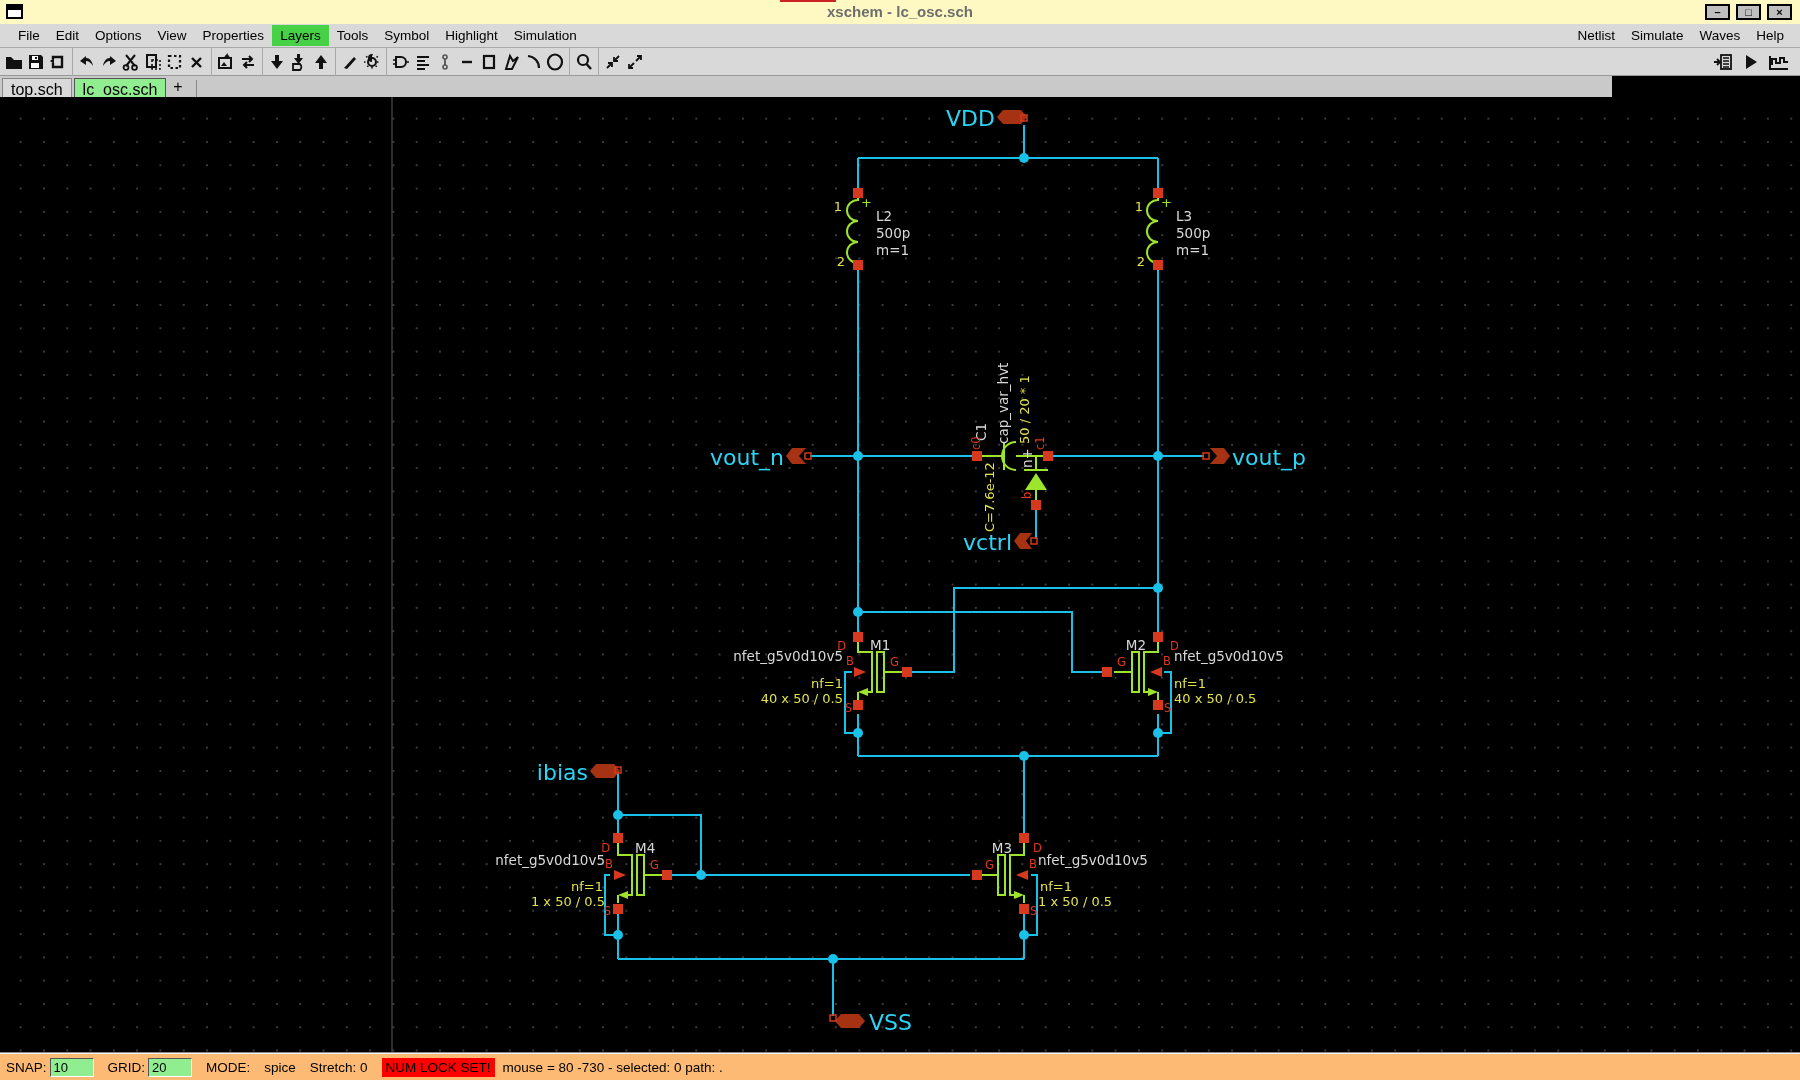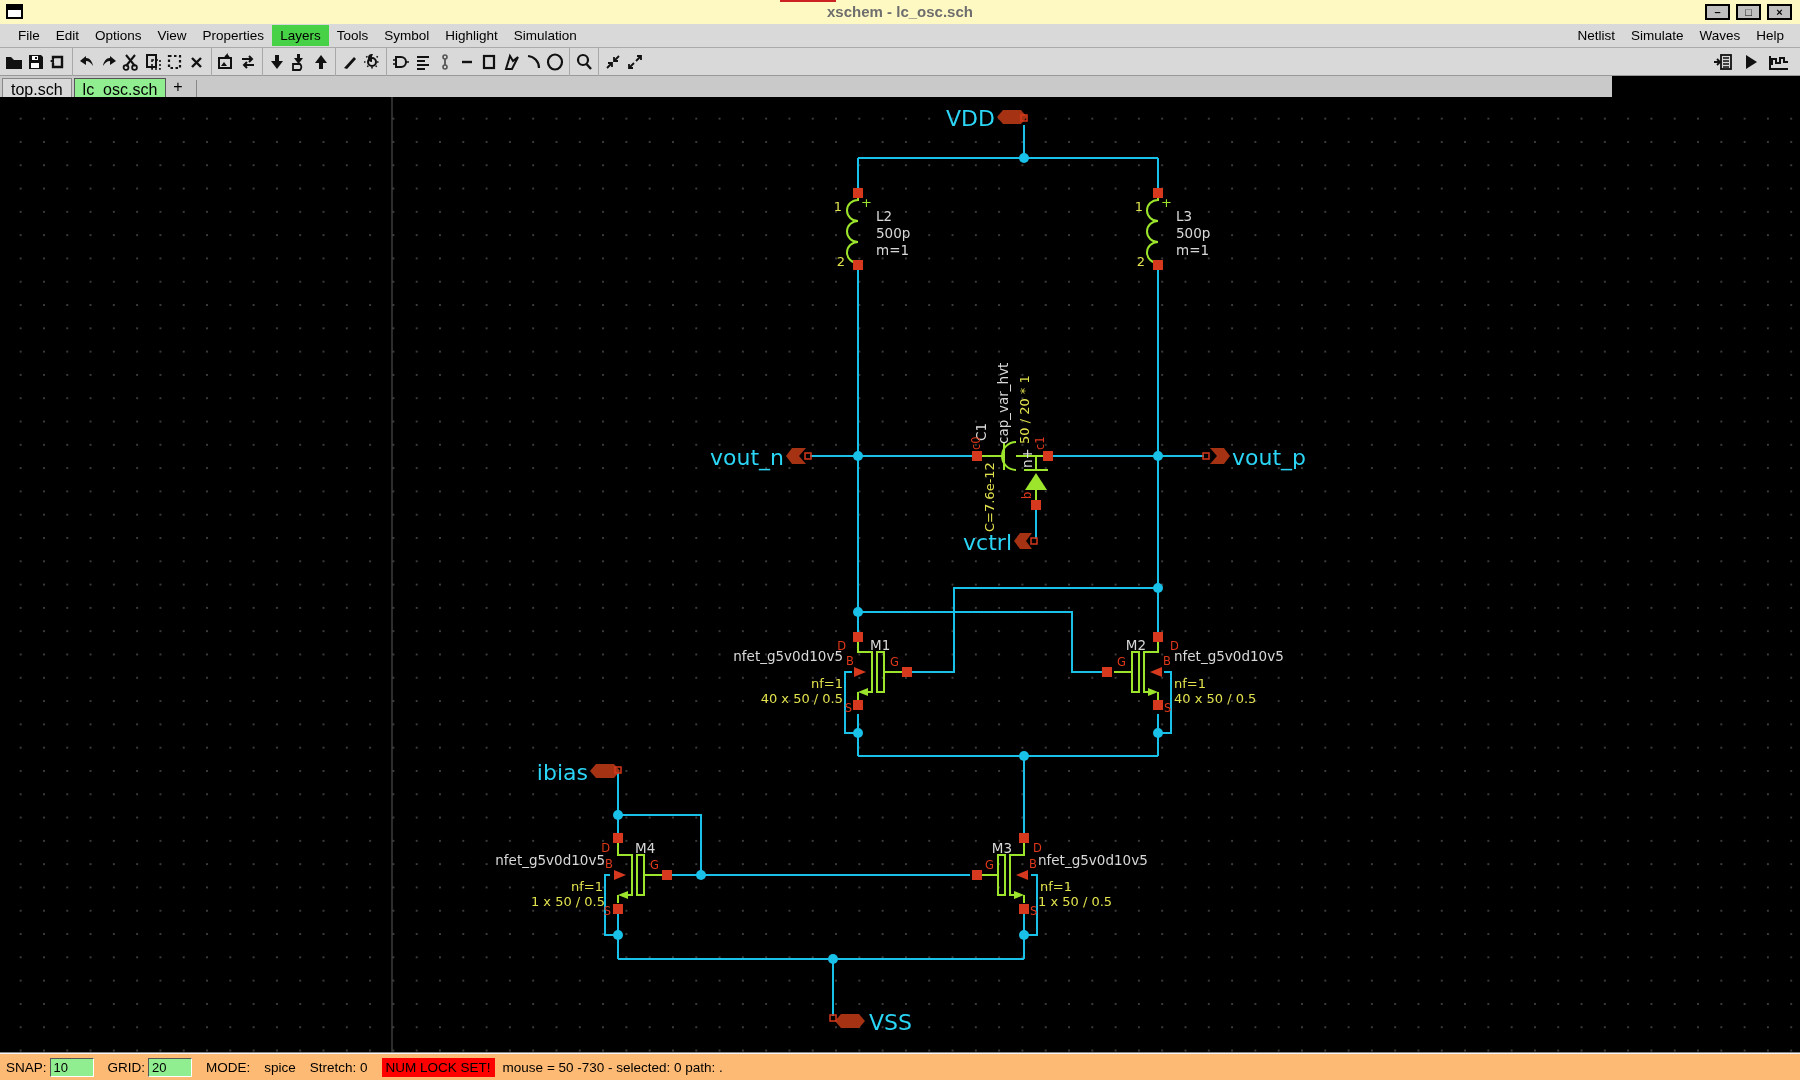--- a/index.html
+++ b/index.html
@@ -505,14 +505,14 @@
 
 <div class="statusbar">
   <span class="sb-label">SNAP:</span>
   <input class="sb-entry" value="10" style="">
   <span class="sb-label">GRID:</span>
   <input class="sb-entry" value="20" style="">
   <span class="sb-mode">MODE:</span>
   <span class="sb-mode">spice</span>
   <span class="sb-mode">Stretch: 0</span>
   <span class="numlock">NUM LOCK SET!</span>
-  <span>mouse = 50 -730 - selected: 0 path: .</span>
+  <span>mouse = 80 -730 - selected: 0 path: .</span>
 </div>
 
 </body></html>

